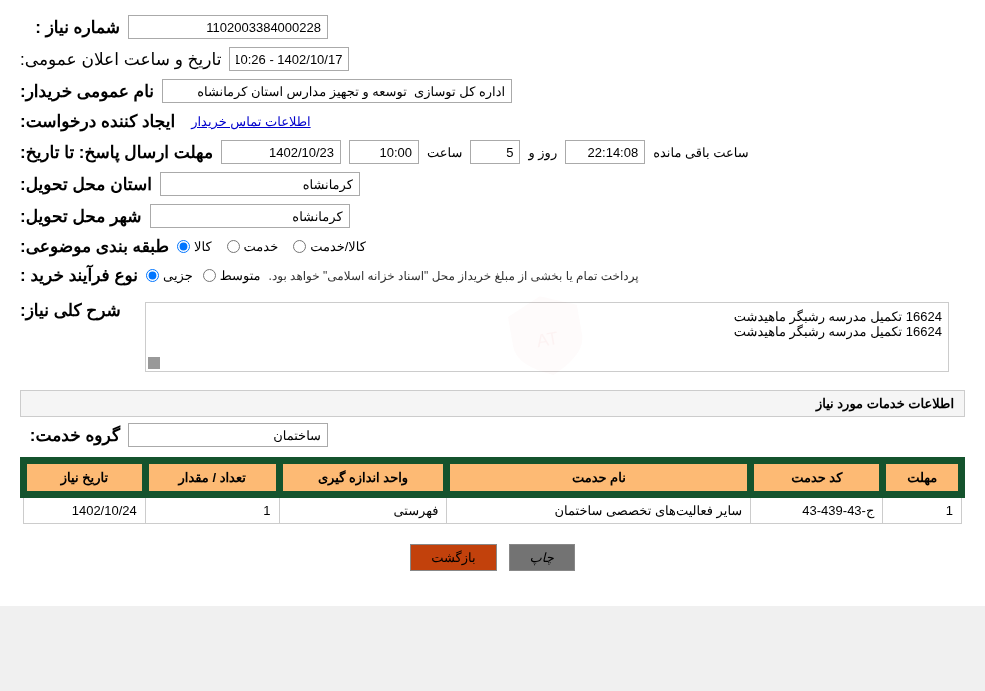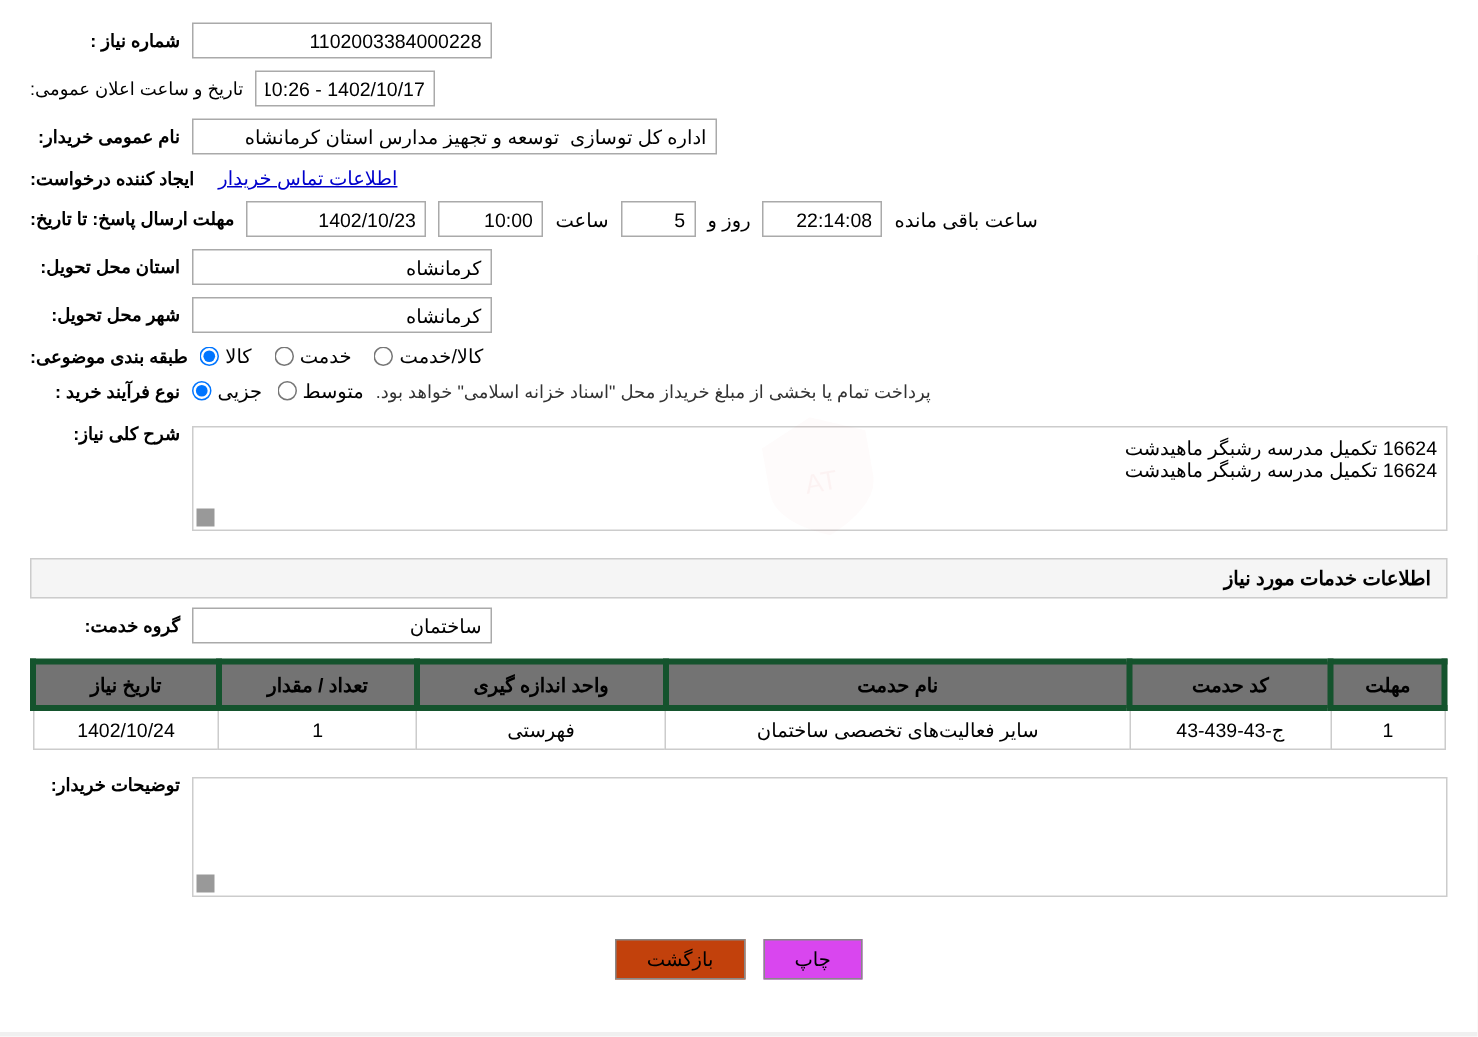--- a/index.html
+++ b/index.html
@@ -28,21 +28,21 @@
     }
     .row {
       display: flex;
       align-items: center;
       margin-bottom: 8px;
       gap: 8px;
       justify-content: flex-end;
     }
     .label {
       font-weight: normal;
-      font-size: 12px;
+      font-size: 17px;
       white-space: nowrap;
       text-align: right;
       min-width: 100px;
     }
     .label-bold {
       font-weight: bold;
     }
     .input-field {
       border: 1px solid #aaa;
       background: #fff;
@@ -82,67 +82,67 @@
       margin: 0;
     }
     .subtext {
       font-size: 12px;
       color: #333;
     }
     .watermark-area {
       position: relative;
       border: 1px solid #ccc;
       min-height: 80px;
-      margin: 8px 0;
+      margin: 8px 16px;
       padding: 6px;
       background: #fff;
     }
     .watermark-shield {
       position: absolute;
       top: 50%;
       left: 50%;
       transform: translate(-50%, -50%) rotate(-10deg);
       opacity: 0.12;
       pointer-events: none;
     }
     table.data-table {
       width: 100%;
       border-collapse: collapse;
       margin: 10px 0;
     }
     table.data-table th {
-      background: #737373;
-      border: 4px solid #14532d;
+      background: #fdba74;
+      border: 7px solid #14532d;
       padding: 6px 8px;
       text-align: center;
       font-weight: bold;
       font-size: 13px;
     }
     table.data-table td {
       border: 1px solid #ccc;
       padding: 5px 8px;
-      text-align: center;
       font-size: 13px;
     }
     .bottom-buttons {
       display: flex;
       justify-content: center;
       gap: 12px;
       margin-top: 20px;
     }
     .btn {
       padding: 5px 20px;
       font-size: 13px;
       font-family: Tahoma, Arial, sans-serif;
       cursor: pointer;
       border: 1px solid #888;
       background: #c2410c;
     }
     .btn-print {
-      background: #d946ef;
+      background: #737373;
+      font-style: italic;
     }
     .section-info-title {
       background: #f5f5f5;
       border: 1px solid #ccc;
       padding: 5px 10px;
       font-weight: bold;
       margin: 10px 0 6px 0;
       text-align: right;
     }
     .resize-handle {
@@ -285,28 +285,20 @@
           <td>1</td>
           <td>ج-43-439-43</td>
           <td>سایر فعالیت‌های تخصصی ساختمان</td>
           <td>فهرستی</td>
           <td>1</td>
           <td>1402/10/24</td>
         </tr>
       </tbody>
     </table>
 
-    <div style="display:flex; align-items:flex-start; gap:8px; margin-bottom:10px; justify-content:flex-end;">
-      <div style="flex:1; position:relative;">
-        <div class="watermark-area" style="min-height:80px;">
-          <div class="resize-handle"></div>
-        </div>
-      </div>
-      <span class="label label-bold" style="padding-top:6px; white-space:nowrap;">توضیحات خریدار:</span>
-    </div>
 
     <div class="bottom-buttons">
       <button class="btn btn-print">چاپ</button>
       <button class="btn">بازگشت</button>
     </div>
 
   </div>
 </div>
 
 </body></html>

